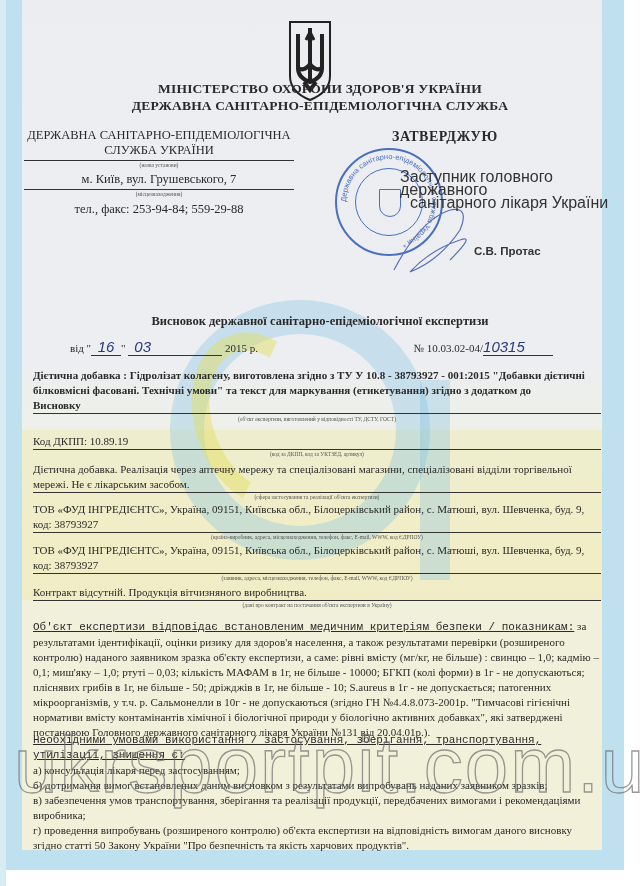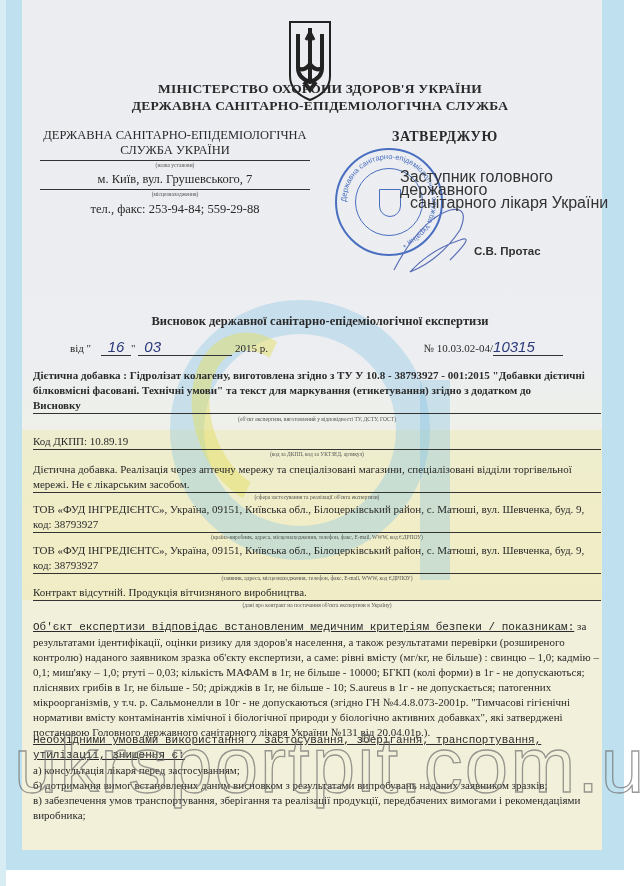--- a/index.html
+++ b/index.html
@@ -11,21 +11,21 @@
   .wm{position:absolute;pointer-events:none;}
   .wm-ring-blue{left:170px;top:300px;width:260px;height:260px;border-radius:50%;border:34px solid rgba(120,190,230,0.32);box-sizing:border-box;}
   .wm-ring-yellow{left:195px;top:330px;width:130px;height:180px;border-radius:50%;border:18px solid rgba(226,222,90,0.45);border-right-color:transparent;border-bottom-color:transparent;box-sizing:border-box;transform:rotate(-20deg);}
   .wm-bar{left:420px;top:380px;width:30px;height:200px;background:rgba(120,190,230,0.3);}
   .wm-yellow-band{left:22px;top:430px;width:580px;height:170px;background:rgba(238,232,160,0.35);}
   .watermark-text{position:absolute;left:14px;top:720px;width:600px;font-family:"Liberation Sans",sans-serif;font-size:78px;color:transparent;-webkit-text-stroke:1.3px rgba(110,110,110,0.7);letter-spacing:2px;white-space:nowrap;}
   .c{position:absolute;}
   .center{text-align:center;font-family:Liberation Serif, serif;}
   .coat{left:286px;top:20px;width:48px;height:82px;}
   .ministry{left:0;top:80px;width:640px;font-weight:bold;font-size:13.5px;line-height:17px;letter-spacing:0.2px;}
-  .org-block{left:40px;top:128px;width:270px;font-size:12.5px;}
+  .org-block{left:24px;top:128px;width:270px;font-size:12.5px;}
   .org-line{border-bottom:1px solid #333;padding-bottom:2px;text-align:center;line-height:15px;}
   .caption{font-size:5.5px;color:#555;text-align:center;line-height:8px;}
   .approve{left:392px;top:129px;font-weight:bold;font-size:14px;letter-spacing:0.5px;}
   .deputy{left:400px;top:170px;font-family:"Liberation Sans",sans-serif;font-size:16px;line-height:13px;color:#333;}
   .signer{left:474px;top:245px;font-family:"Liberation Sans",sans-serif;font-weight:bold;font-size:11.5px;color:#333;}
   .stamp{left:335px;top:148px;width:108px;height:108px;border-radius:50%;border:2px solid #4a6fc0;box-sizing:border-box;}
   .stamp-inner{position:absolute;left:18px;top:18px;width:68px;height:68px;border-radius:50%;border:1.5px solid #4a6fc0;box-sizing:border-box;}
   .stamp-shield{position:absolute;left:23px;top:20px;width:22px;height:28px;border:1.5px solid #4a6fc0;border-radius:0 0 11px 11px;box-sizing:border-box;}
   .stamp-text{position:absolute;left:0;top:0;width:104px;height:104px;}
   .signature{left:390px;top:200px;width:90px;height:80px;}
@@ -89,21 +89,21 @@
 </svg>
 <div class="c deputy">
   <div>Заступник головного державного</div>
   <div style="padding-left:10px;">санітарного лікаря України</div>
 </div>
 <div class="c signer">С.В. Протас</div>
 
 <div class="c title center">Висновок державної санітарно-епідеміологічної експертизи</div>
 <div class="c date-row">
   <span>від</span>
-  <span> "</span><span class="uline hand" style="width:30px;text-align:center;margin-left:10px;">16</span><span>" </span>
+  <span> "</span><span class="uline hand" style="width:30px;text-align:center;">16</span><span>" </span>
   <span class="uline hand" style="width:88px;padding-left:6px;">03</span>
   <span>2015 р.</span>
   <span style="display:inline-block;width:150px;"></span>
   <span>№ 10.03.02-04/</span><span class="uline hand" style="width:70px;">10315</span>
 </div>
 
 <div class="c para bold" style="top:368px;">
   <div>Дієтична добавка : Гідролізат колагену, виготовлена згідно з ТУ У 10.8 - 38793927 - 001:2015 "Добавки дієтичні білковмісні фасовані. Технічні умови" та текст для маркування (етикетування) згідно з додатком до</div>
   <div class="field-line">Висновку</div>
 </div>
@@ -127,15 +127,16 @@
 <div class="c para" style="top:619px;">
   <span class="under">Об'єкт експертизи відповідає встановленим медичним критеріям безпеки / показникам:</span>
   <span>за результатами ідентифікації, оцінки ризику для здоров'я населення, а також результатами перевірки (розширеного контролю) наданого заявником зразка об'єкту експертизи, а саме: рівні вмісту (мг/кг, не більше) : свинцю – 1,0; кадмію – 0,1; миш'яку – 1,0; ртуті – 0,03; кількість МАФАМ в 1г, не більше - 10000; БГКП (колі форми) в 1г - не допускаються; пліснявих грибів в 1г, не більше - 50; дріжджів в 1г, не більше - 10; S.aureus в 1г - не допускається; патогенних мікроорганізмів, у т.ч. р. Сальмонелли в 10г - не допускаються (згідно ГН №4.4.8.073-2001р. "Тимчасові гігієнічні нормативи вмісту контамінантів хімічної і біологічної природи у біологічно активних добавках", які затверджені постановою Головного державного санітарного лікаря України №131 від 20.04.01р.).</span>
 </div>
 
 <div class="c para" style="top:733px;">
   <div class="under">Необхідними умовами використання / застосування, зберігання, транспортування, утилізації, знищення є:</div>
   <div>а) консультація лікаря перед застосуванням;</div>
   <div>б) дотримання вимог встановлених даним висновком з результатами випробувань наданих заявником зразків;</div>
   <div>в) забезпечення умов транспортування, зберігання та реалізації продукції, передбачених вимогами і рекомендаціями виробника;</div>
+  <div>г) проведення випробувань (розширеного контролю) об'єкта експертизи на відповідність вимогам даного висновку згідно статті 50 Закону України "Про безпечність та якість харчових продуктів".</div>
 </div>
 
 <div class="watermark-text">ukrsportpit.com.ua</div>
 
 </body></html>

